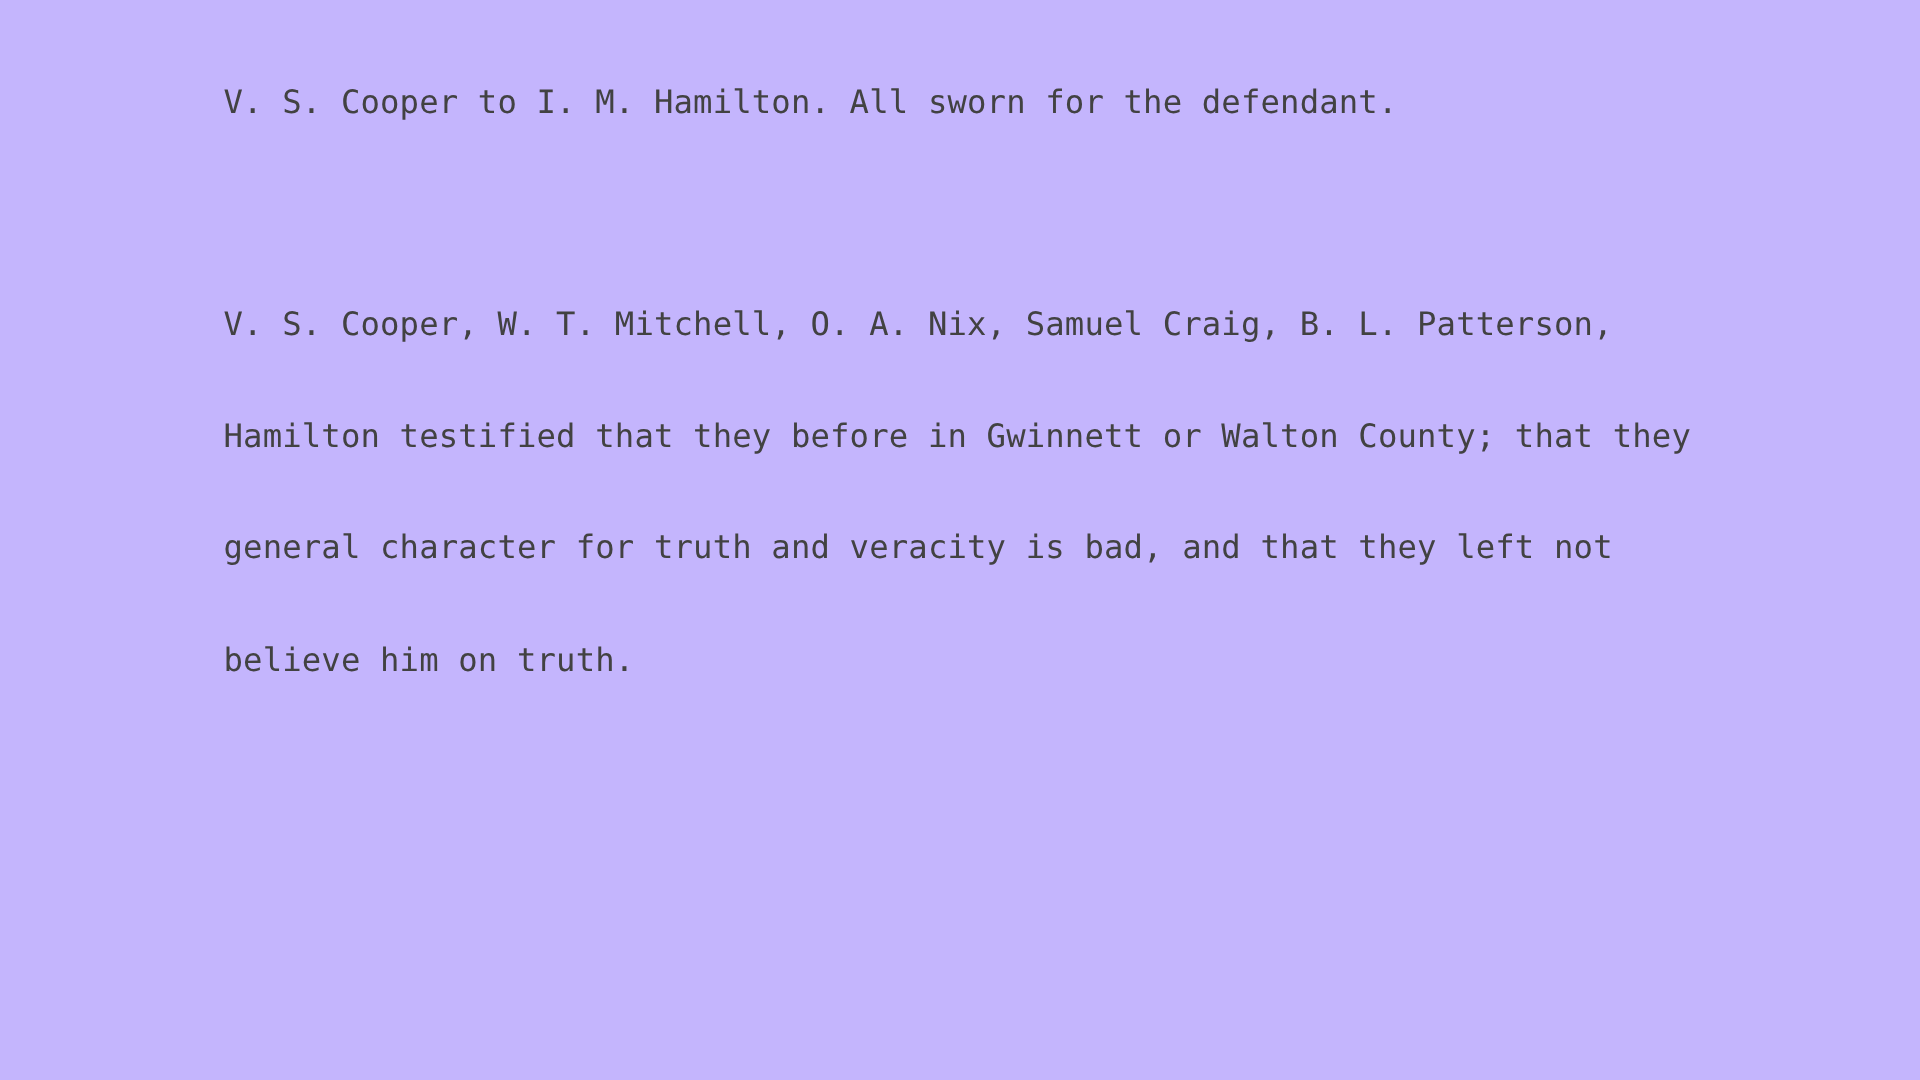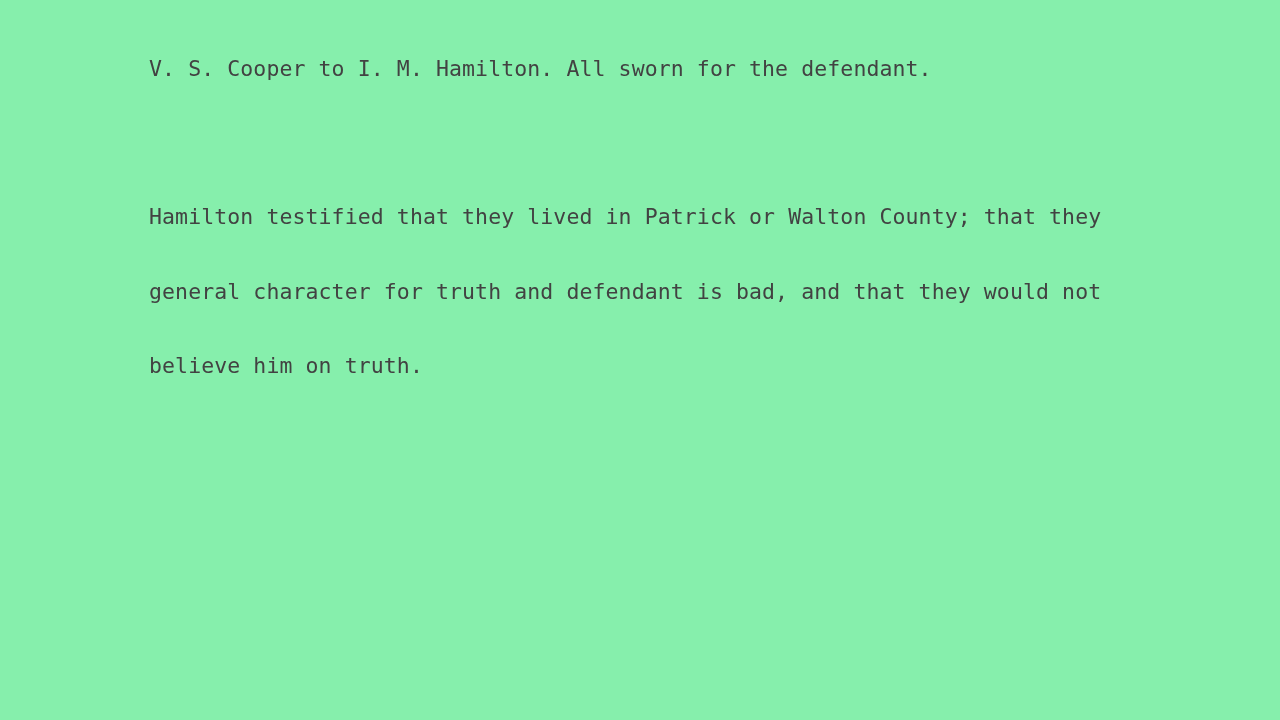--- a/index.html
+++ b/index.html
@@ -7,21 +7,21 @@
     padding: 0;
     background: #ffffff;
     width: 1280px;
     height: 720px;
     overflow: hidden;
   }
   .page {
     position: relative;
     width: 1280px;
     height: 720px;
-    background: #86efac;
+    background: #c4b5fd;
   }
   .doc-text {
     position: absolute;
     left: 149px;
     top: 7px;
     font-family: "DejaVu Sans Mono", "Liberation Mono", monospace;
     font-size: 21.5px;
     line-height: 24.8px;
     color: #424242;
     letter-spacing: 0.1px;
@@ -34,18 +34,19 @@
     margin-top: 24.8px;
   }
 </style>
 </head>
 <body>
 
 <div class="page">
   <div class="doc-text">
     <div class="doc-line">V. S. Cooper to I. M. Hamilton. All sworn for the defendant.</div>
     <div class="paragraph">
-      <div class="doc-line">Hamilton testified that they lived in Patrick or Walton County; that they</div>
-      <div class="doc-line">general character for truth and defendant is bad, and that they would not</div>
+      <div class="doc-line">V. S. Cooper, W. T. Mitchell, O. A. Nix, Samuel Craig, B. L. Patterson,</div>
+      <div class="doc-line">Hamilton testified that they before in Gwinnett or Walton County; that they</div>
+      <div class="doc-line">general character for truth and veracity is bad, and that they left not</div>
       <div class="doc-line">believe him on truth.</div>
     </div>
   </div>
 </div>
 
 </body></html>

